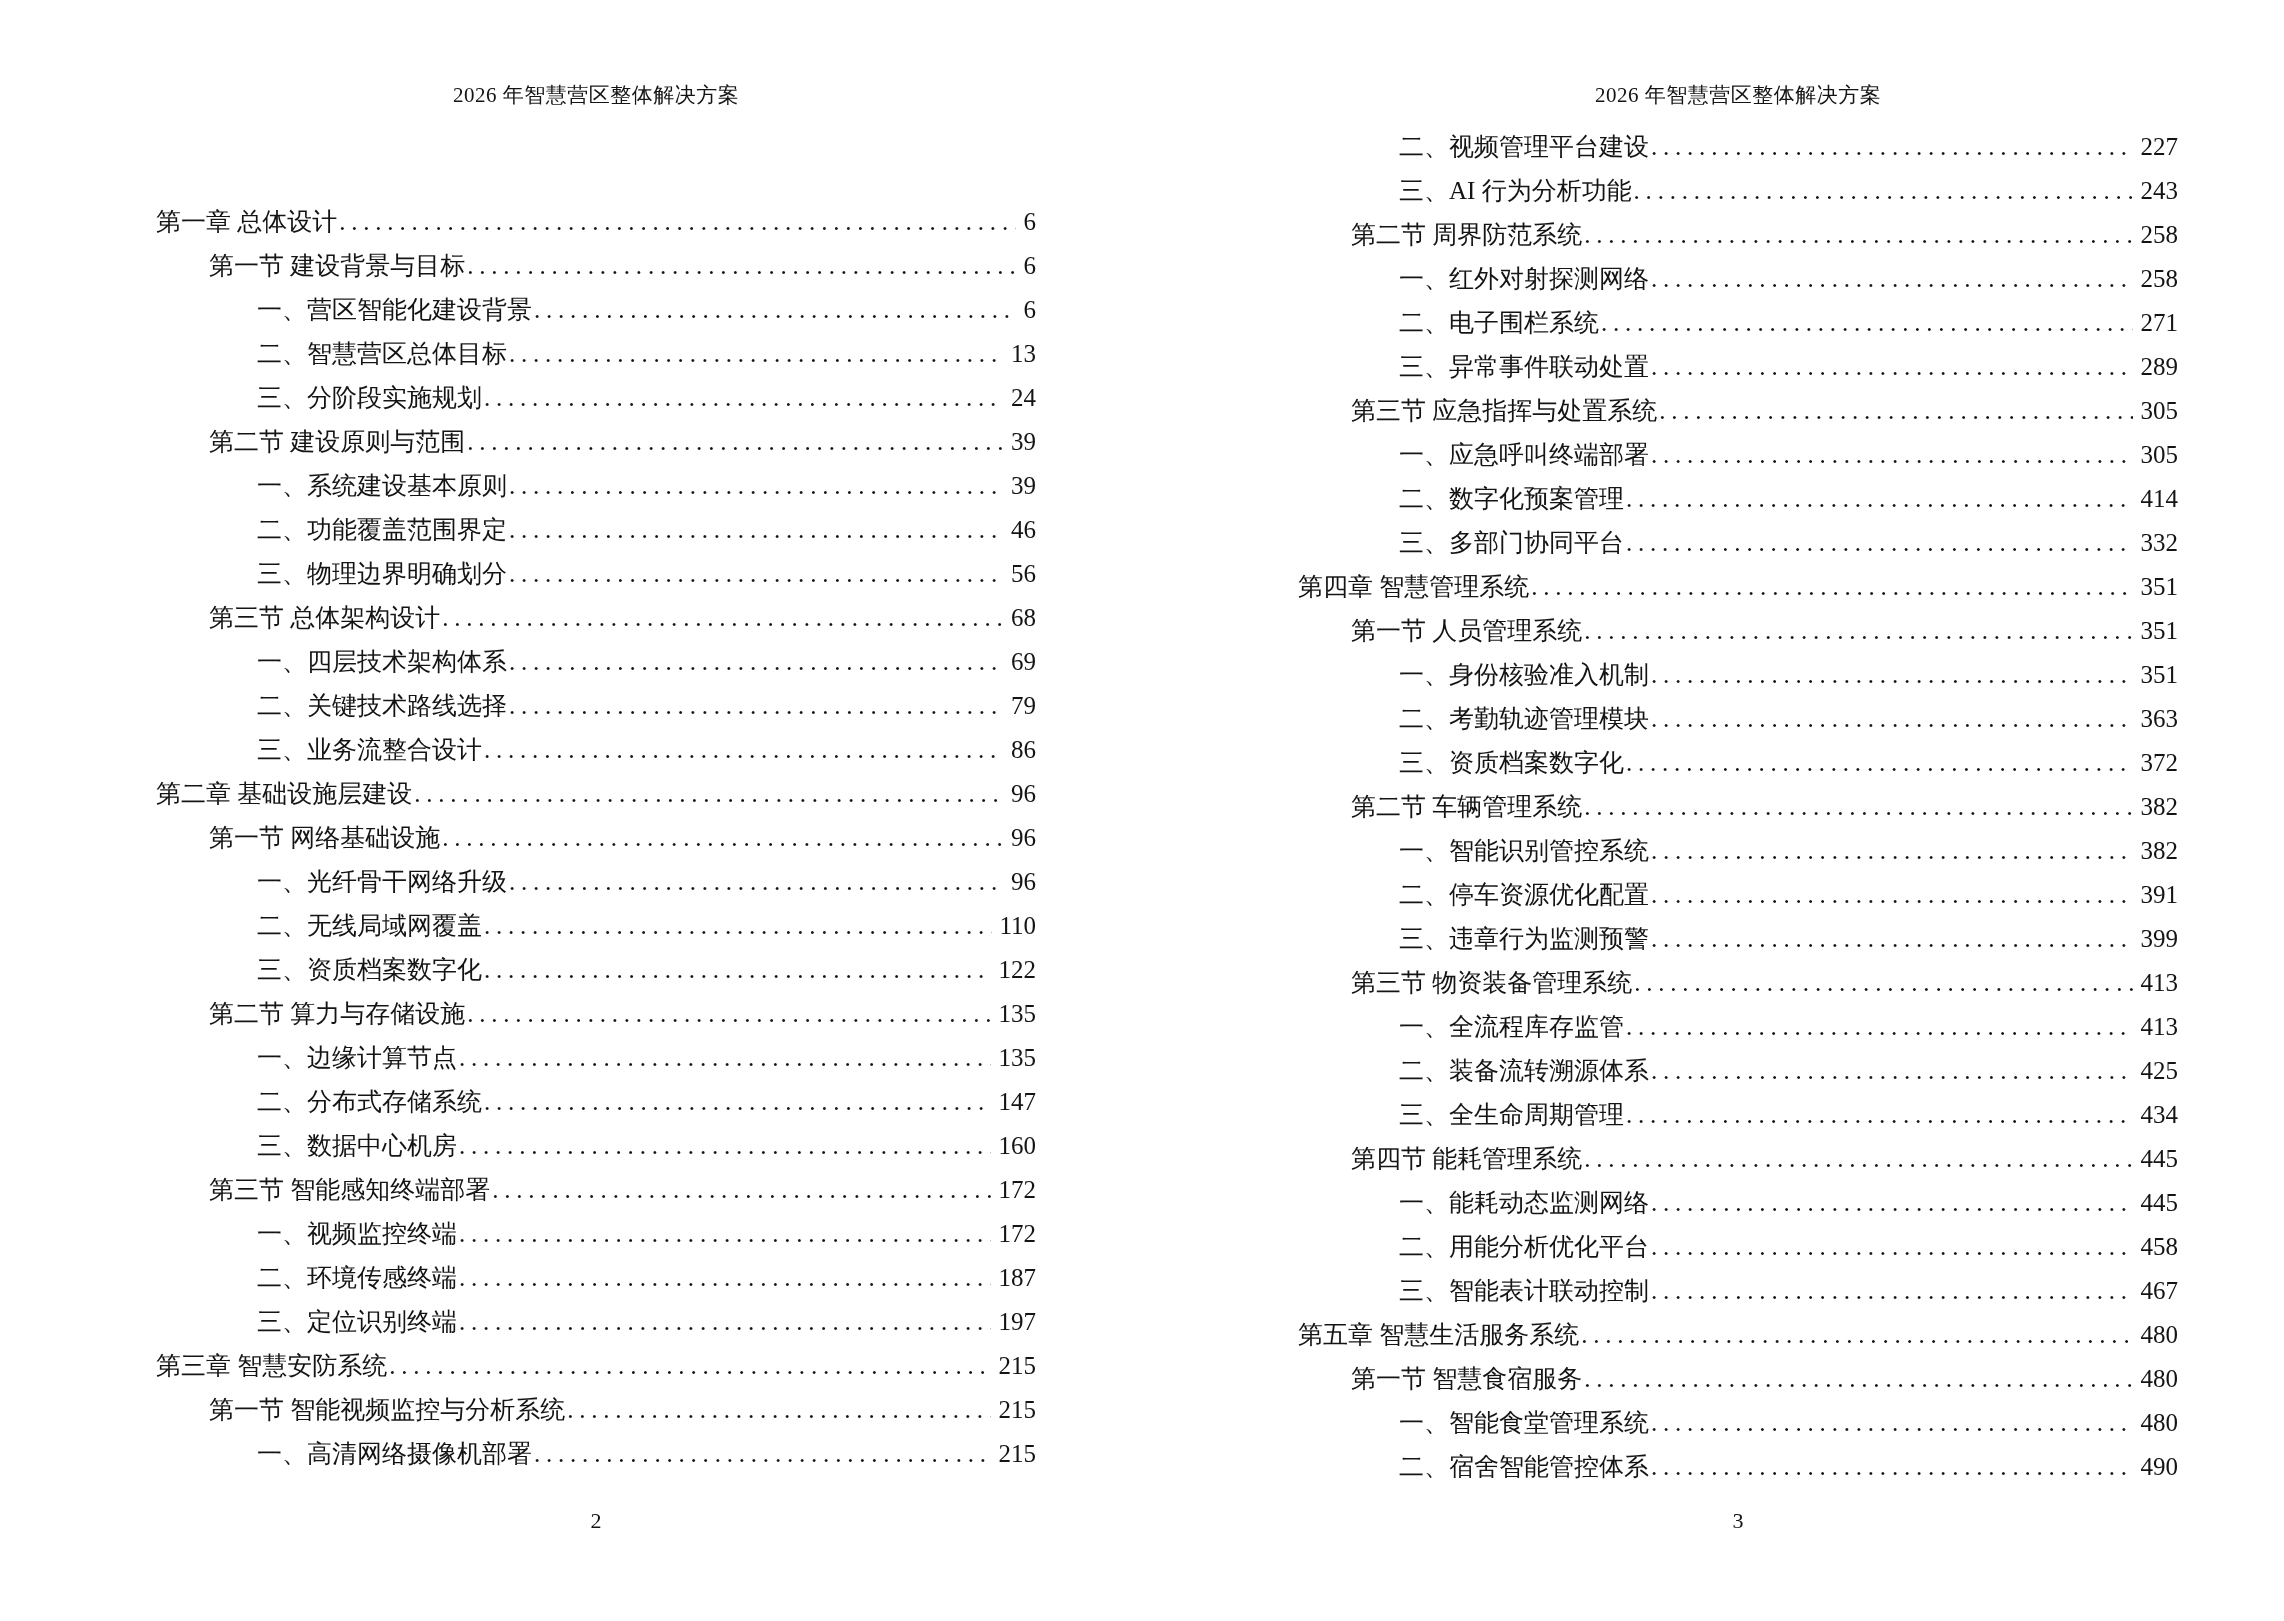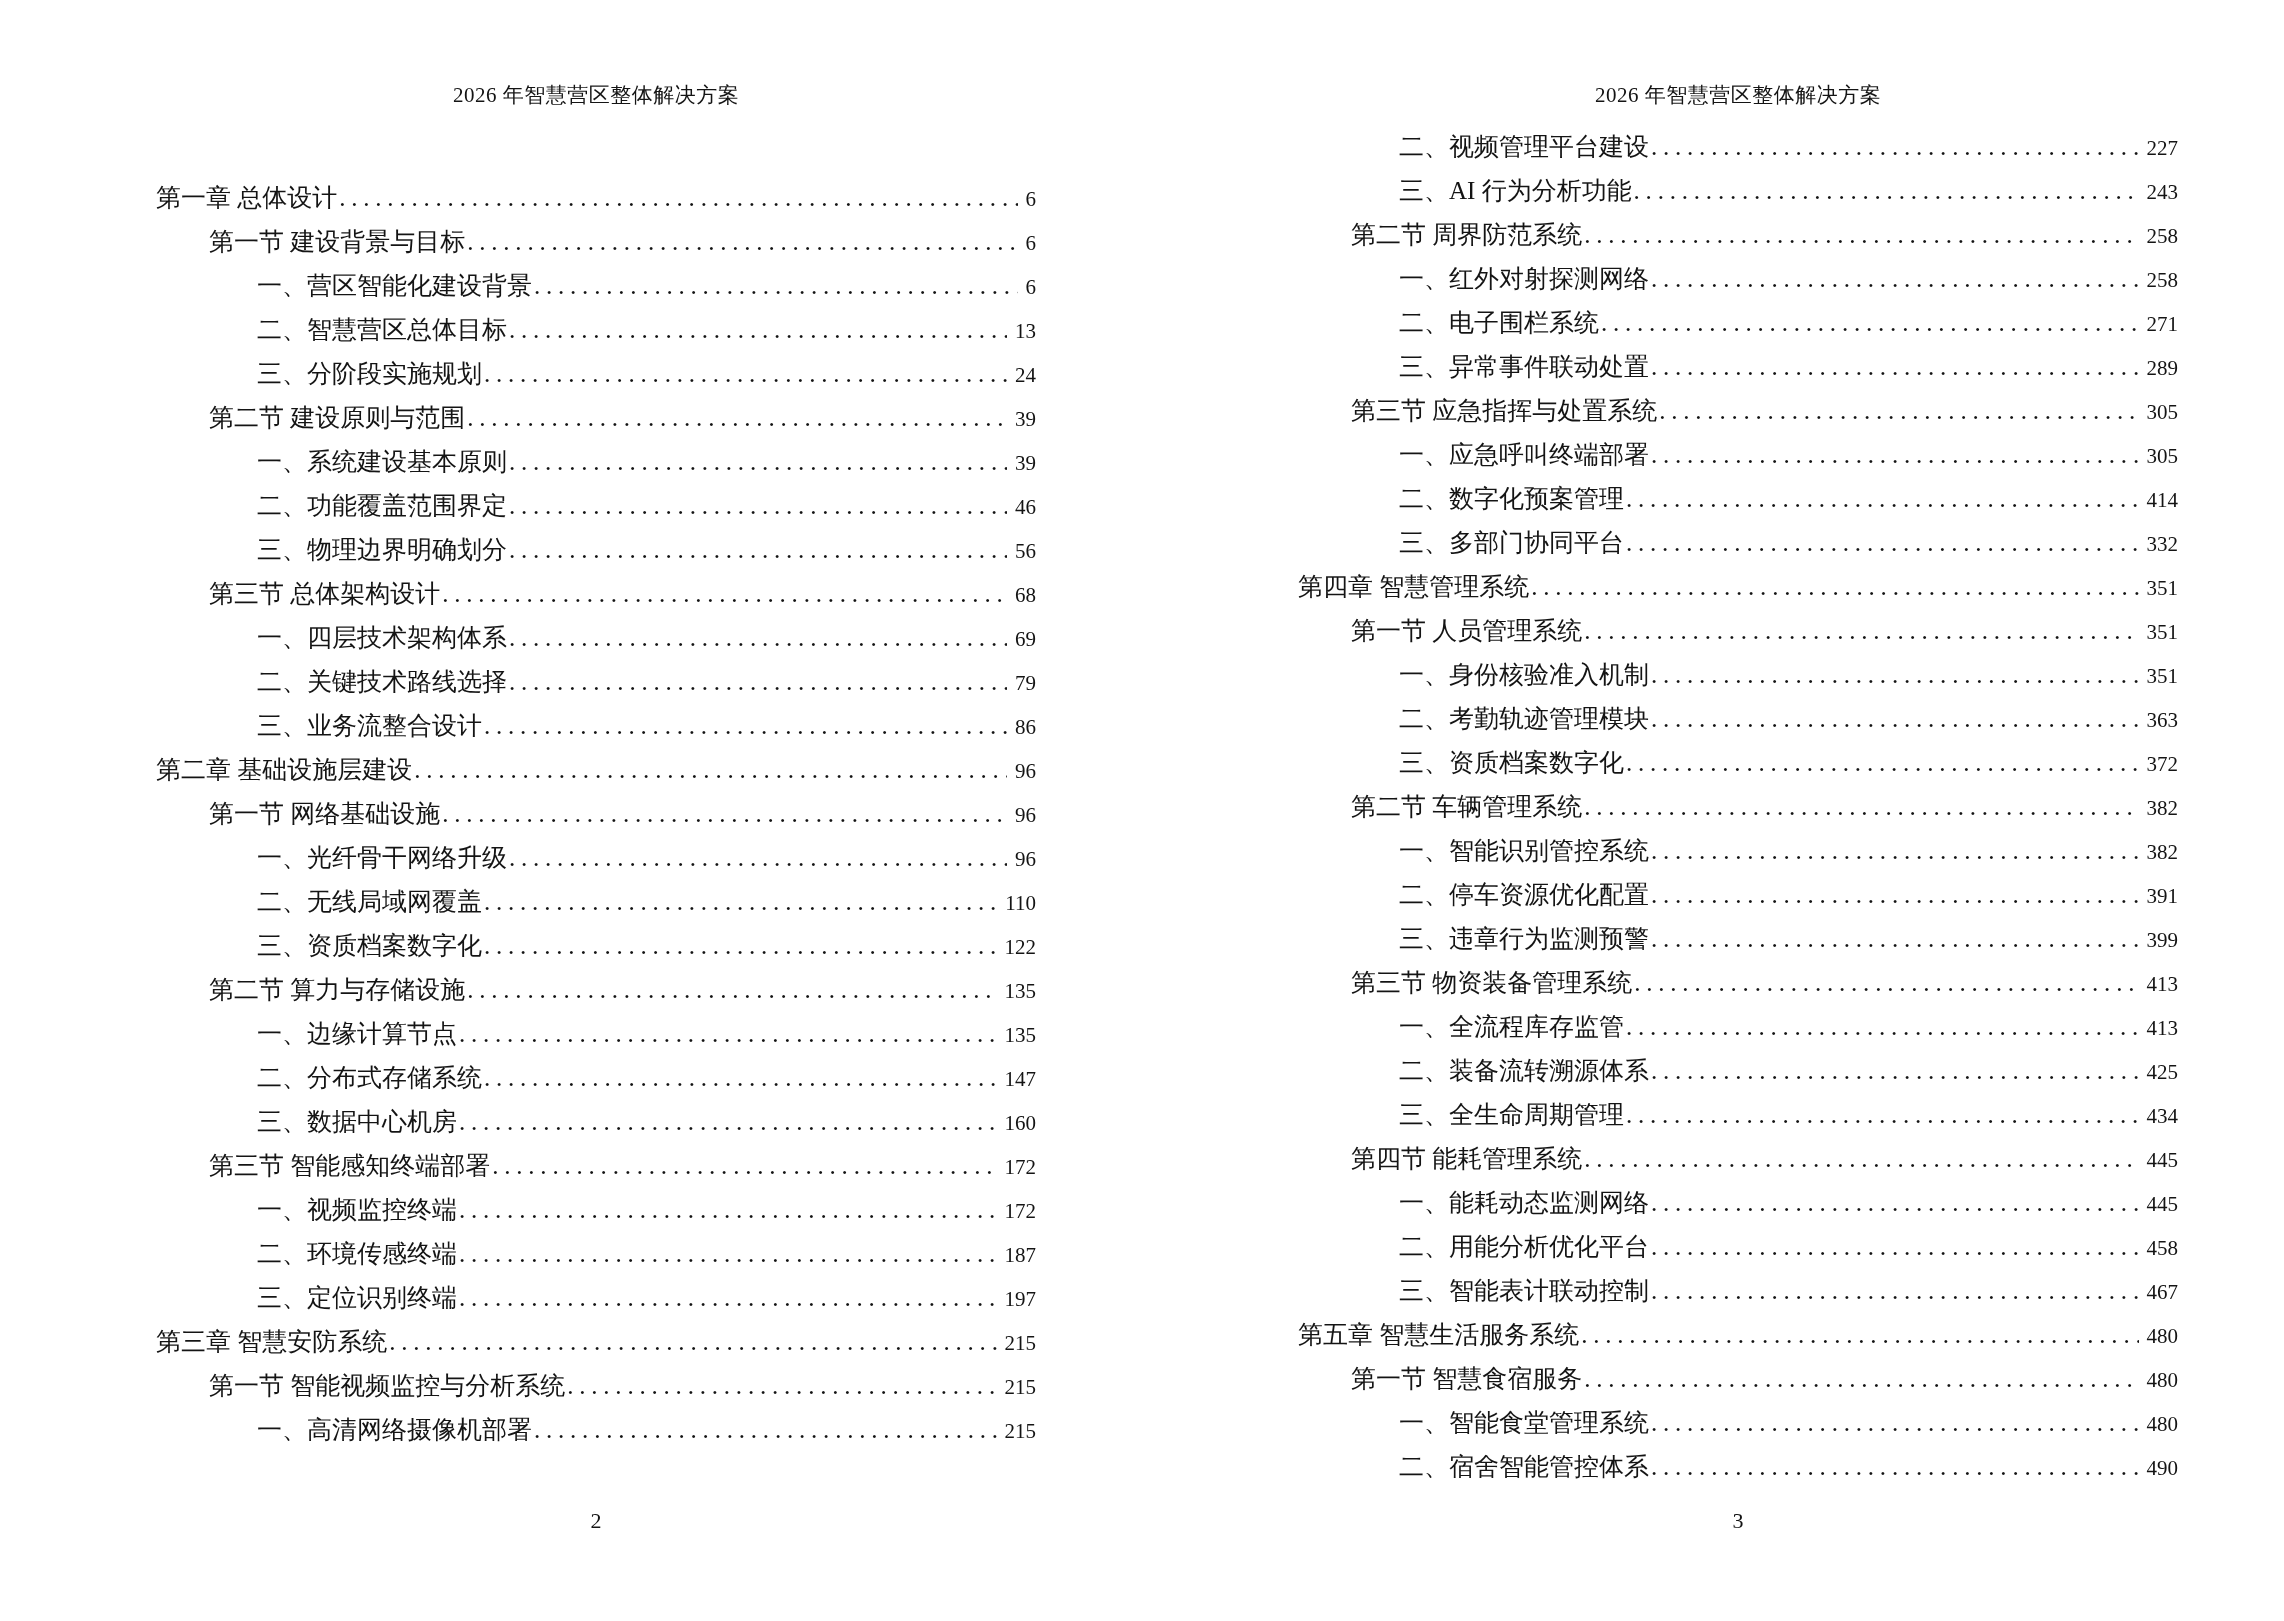--- a/index.html
+++ b/index.html
@@ -17,35 +17,35 @@
     position:absolute;top:82px;left:156px;width:880px;
     text-align:center;font-size:21px;line-height:27px;
     letter-spacing:0.5px;white-space:nowrap;
   }
   .toc-title{
     position:absolute;top:124px;left:156px;width:880px;margin:0;
     text-align:center;font-size:49px;line-height:63px;font-weight:700;
     white-space:nowrap;
   }
   .entries{position:absolute;left:156px;width:880px;}
-  .page-left  .entries{top:176px;}
+  .page-left  .entries{top:200px;}
   .page-right .entries{top:125px;}
 
   .row{height:44px;display:flex;align-items:baseline;}
   .row > *{line-height:44px;}
   .lvl-chapter{padding-left:0;}
   .lvl-section{padding-left:53px;}
   .lvl-item{padding-left:101px;}
 
   .label{font-size:25px;white-space:nowrap;flex:0 0 auto;}
   .dots{
     flex:1 1 auto;overflow:hidden;white-space:nowrap;
     font-size:25px;letter-spacing:5.8px;margin-left:1.9px;
   }
-  .pagenum{font-size:21px;flex:0 0 auto;padding-left:7.7px;white-space:nowrap;}
+  .pagenum{font-size:25px;flex:0 0 auto;padding-left:7.7px;white-space:nowrap;}
 
   .page-footer{
     position:absolute;top:1507px;left:156px;width:880px;
     text-align:center;font-size:22px;line-height:27px;
   }
 </style>
 </head>
 <body>
 
 <div class="spread">

